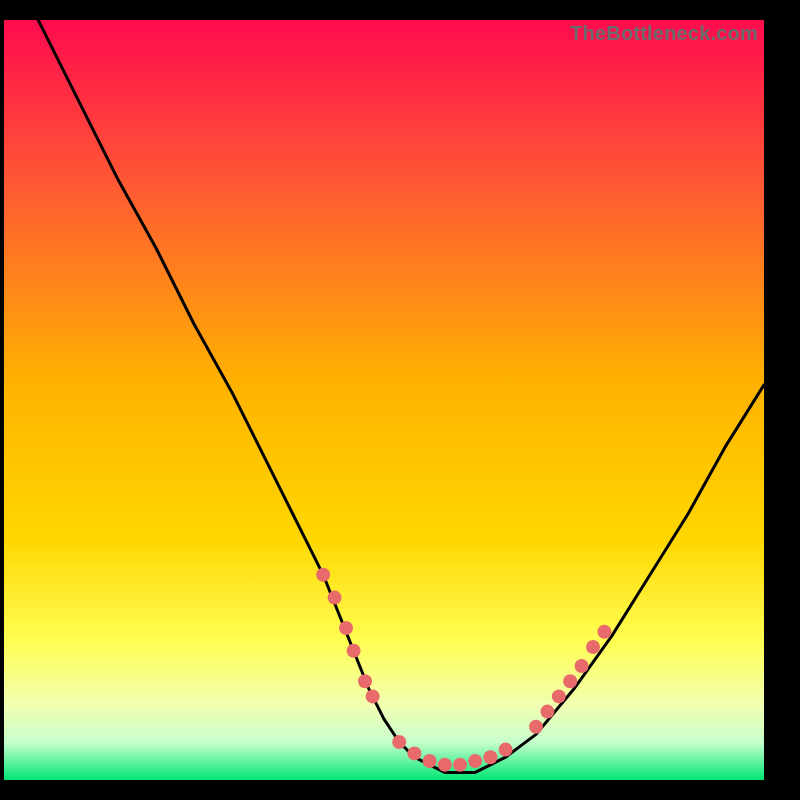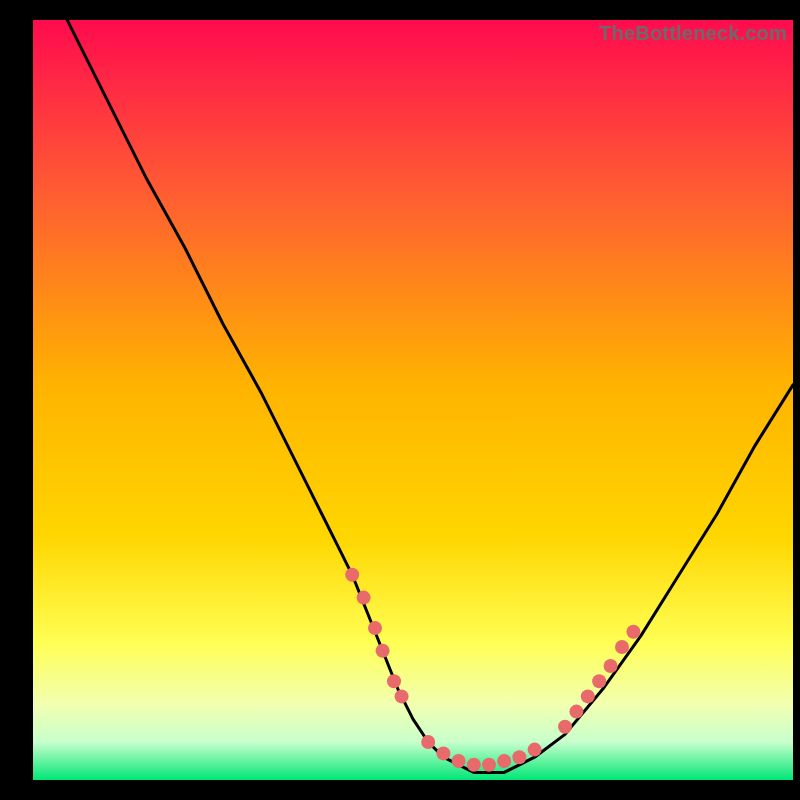--- a/index.html
+++ b/index.html
@@ -5,21 +5,21 @@
   html, body {
     margin: 0;
     padding: 0;
     width: 800px;
     height: 800px;
     background: #000;
     overflow: hidden;
   }
   .frame {
     position: absolute;
-    left: 33px;
+    left: 4px;
     top: 20px;
     width: 760px;
     height: 760px;
     background: #000;
   }
   .plot-area {
     position: absolute;
     left: 0;
     top: 0;
     width: 760px;

